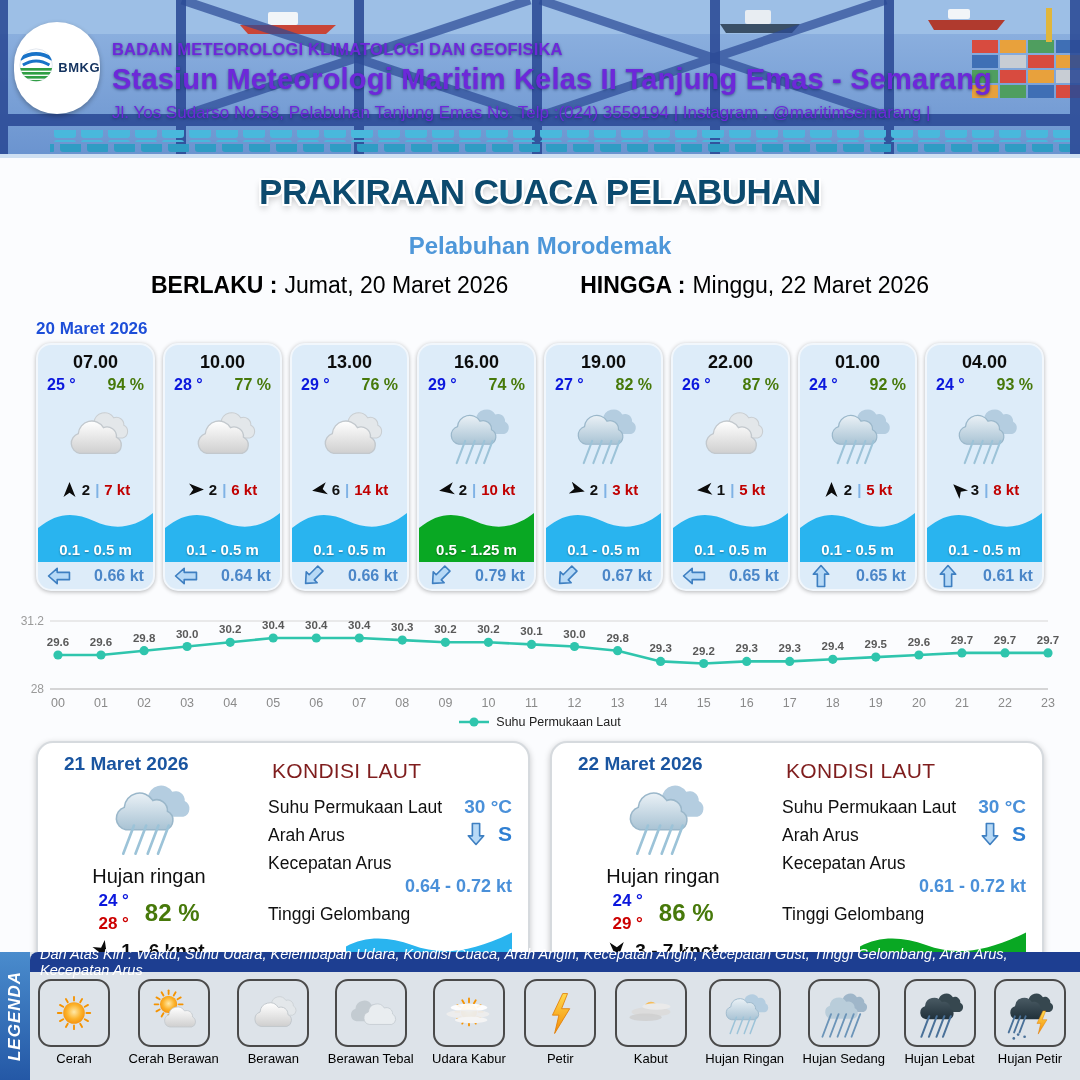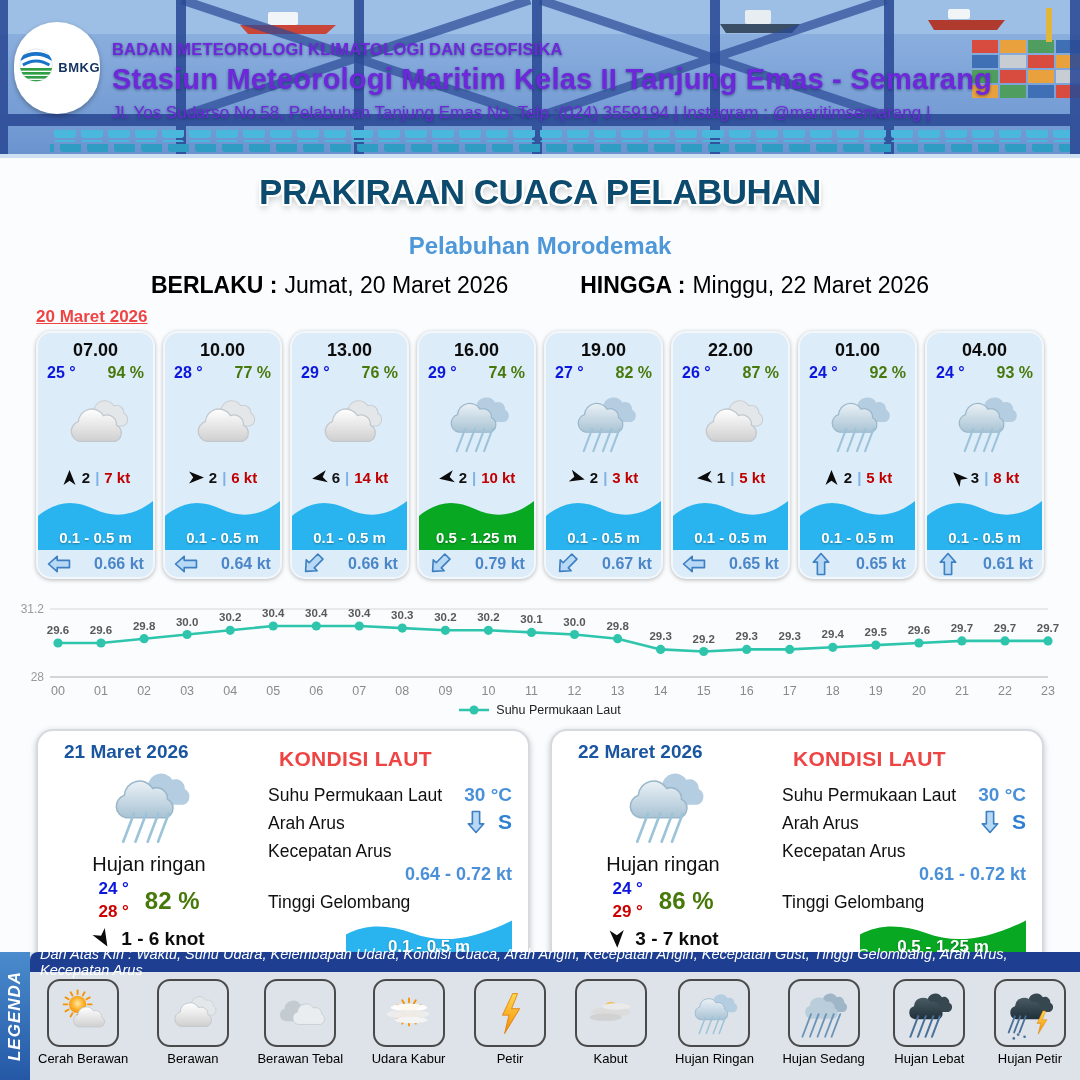--- a/index.html
+++ b/index.html
@@ -21,21 +21,21 @@
 
   
   .titleblock { text-align:center; padding-top:14px; }
   .main-title { font-size:35px; font-weight:800; color:#0c4a6e; letter-spacing:-.5px;
     text-shadow:-2px -2px 0 #fff,2px -2px 0 #fff,-2px 2px 0 #fff,2px 2px 0 #fff,0 4px 7px rgba(0,0,0,.28); }
   .sub-title { font-size:24px; font-weight:bold; color:#4e97d9; margin-top:20px; }
   .valid-row { display:flex; justify-content:center; gap:72px; margin-top:12px; font-size:23px; color:#000; }
   .valid-label { font-weight:bold; margin-right:7px; }
 
   
-  .date-label { margin:8px 0 4px 36px; font-size:17px; font-weight:bold; color:#ef4444;text-decoration:underline; }
+  .date-label { margin:20px 0 4px 36px; font-size:17px; font-weight:bold; color:#1d4ed8; }
 
   
   .cards-row { display:flex; gap:8px; padding:0 36px; }
   .hcard { width:119px; height:248px; background:#ddecf9; border:2px solid #f2f7fc; border-radius:15px;
     box-shadow:0 1px 4px rgba(0,0,0,.28); overflow:hidden; display:flex; flex-direction:column; }
   .htime { text-align:center; font-size:18px; font-weight:bold; color:#0c0c0c; padding-top:7px; }
   .hth { display:flex; justify-content:space-between; padding:3px 9px 0 9px; font-size:16px; font-weight:bold; }
   .htemp { color:#0b17dd; } .hhum { color:#47790a; }
   .hicon { height:82px; display:flex; align-items:center; justify-content:center; }
   .hicon svg { width:88px; height:74px; }
@@ -71,21 +71,21 @@
   .dicon svg { width:120px; height:94px; }
   .dcond { font-size:20px; color:#101010; margin-top:0px; }
   .dtemps { display:flex; align-items:center; gap:16px; margin-top:2px; }
   .dtcol { display:flex; flex-direction:column; font-size:17px; font-weight:bold; line-height:1.35; }
   .dtmin { color:#0b17dd; } .dtmax { color:#cc0000; }
   .dhum { font-size:24px; font-weight:bold; color:#47790a; }
   .dwind { display:flex; align-items:center; gap:8px; font-size:19px; font-weight:bold; color:#0c0c0c; margin-top:4px; }
   .dwind .dart, .dwind .dart svg { width:20px; height:20px; }
   .dgust { font-size:19px; font-weight:bold; color:#b00000; margin-top:4px; margin-left:-30px; }
   .dright { flex:1; padding-left:20px; display:flex; flex-direction:column; }
-  .sea-title { font-size:21px; font-weight:bold; color:#ef4444; letter-spacing:.3px; margin:6px 11px 6px; }
+  .sea-title { font-size:21px; font-weight:normal; color:#7f1d1d; letter-spacing:.3px; margin:6px 4px 6px; }
   .sea-row { display:flex; justify-content:space-between; align-items:center; font-size:17.5px; color:#101010; margin-top:7px; }
   .sea-val { color:#4a90d9; font-weight:bold; font-size:19px; }
   .sea-dir { display:flex; align-items:center; gap:10px; margin-top:-4px; }
   .sea-dir .blockarrow { transform:rotate(-90deg); }
   .sea-dir-letter { color:#2f7fd2; font-weight:bold; font-size:21px; }
   .sea-speed-val { align-self:flex-end; color:#4a90d9; font-weight:bold; font-size:18px; margin-top:2px; }
   .dwave { position:relative; align-self:flex-end; width:166px; height:66px; margin-top:4px; }
   .dwave svg { position:absolute; inset:0; width:100%; height:100%; }
   .dwavetext { position:absolute; bottom:6px; width:100%; text-align:center; color:#fff;
     font-weight:bold; font-size:17px; text-shadow:0 1px 2px rgba(0,0,0,.35); }
@@ -815,20 +815,40 @@
   <footer class="legend">
     <div class="legend-strip">
       <span>LEGENDA</span>
     </div>
     <div class="legend-main">
       <div class="legend-header">Dari Atas Kiri : Waktu, Suhu Udara, Kelembapan Udara, Kondisi Cuaca, Arah Angin, Kecepatan Angin, Kecepatan Gust, Tinggi Gelombang, Arah Arus, Kecepatan Arus</div>
       <div class="legend-items" id="legendItems">
 <div class="legend-item">
   <div class="legend-icon-box">
               <svg viewBox="0 0 100 100" width="58" height="54">
+                <line x1="73.0" y1="50.0" x2="80.0" y2="50.0" stroke="#f59300" stroke-width="3.4" stroke-linecap="round"></line>
+                <line x1="69.9" y1="61.5" x2="76.0" y2="65.0" stroke="#f59300" stroke-width="3.4" stroke-linecap="round"></line>
+                <line x1="61.5" y1="69.9" x2="65.0" y2="76.0" stroke="#f59300" stroke-width="3.4" stroke-linecap="round"></line>
+                <line x1="50.0" y1="73.0" x2="50.0" y2="80.0" stroke="#f59300" stroke-width="3.4" stroke-linecap="round"></line>
+                <line x1="38.5" y1="69.9" x2="35.0" y2="76.0" stroke="#f59300" stroke-width="3.4" stroke-linecap="round"></line>
+                <line x1="30.1" y1="61.5" x2="24.0" y2="65.0" stroke="#f59300" stroke-width="3.4" stroke-linecap="round"></line>
+                <line x1="27.0" y1="50.0" x2="20.0" y2="50.0" stroke="#f59300" stroke-width="3.4" stroke-linecap="round"></line>
+                <line x1="30.1" y1="38.5" x2="24.0" y2="35.0" stroke="#f59300" stroke-width="3.4" stroke-linecap="round"></line>
+                <line x1="38.5" y1="30.1" x2="35.0" y2="24.0" stroke="#f59300" stroke-width="3.4" stroke-linecap="round"></line>
+                <line x1="50.0" y1="27.0" x2="50.0" y2="20.0" stroke="#f59300" stroke-width="3.4" stroke-linecap="round"></line>
+                <line x1="61.5" y1="30.1" x2="65.0" y2="24.0" stroke="#f59300" stroke-width="3.4" stroke-linecap="round"></line>
+                <line x1="69.9" y1="38.5" x2="76.0" y2="35.0" stroke="#f59300" stroke-width="3.4" stroke-linecap="round"></line>
+                <circle cx="50" cy="50" r="20" fill="url(#gSun)"></circle>
+              </svg>
+            </div>
+  <div class="legend-label">Cerah</div>
+</div>
+<div class="legend-item">
+  <div class="legend-icon-box">
+              <svg viewBox="0 0 100 100" width="58" height="54">
                 <line x1="59.0" y1="34.0" x2="66.0" y2="34.0" stroke="#f59300" stroke-width="3.4" stroke-linecap="round"></line>
                 <line x1="56.5" y1="43.5" x2="62.5" y2="47.0" stroke="#f59300" stroke-width="3.4" stroke-linecap="round"></line>
                 <line x1="49.5" y1="50.5" x2="53.0" y2="56.5" stroke="#f59300" stroke-width="3.4" stroke-linecap="round"></line>
                 <line x1="40.0" y1="53.0" x2="40.0" y2="60.0" stroke="#f59300" stroke-width="3.4" stroke-linecap="round"></line>
                 <line x1="30.5" y1="50.5" x2="27.0" y2="56.5" stroke="#f59300" stroke-width="3.4" stroke-linecap="round"></line>
                 <line x1="23.5" y1="43.5" x2="17.5" y2="47.0" stroke="#f59300" stroke-width="3.4" stroke-linecap="round"></line>
                 <line x1="21.0" y1="34.0" x2="14.0" y2="34.0" stroke="#f59300" stroke-width="3.4" stroke-linecap="round"></line>
                 <line x1="23.5" y1="24.5" x2="17.5" y2="21.0" stroke="#f59300" stroke-width="3.4" stroke-linecap="round"></line>
                 <line x1="30.5" y1="17.5" x2="27.0" y2="11.5" stroke="#f59300" stroke-width="3.4" stroke-linecap="round"></line>
                 <line x1="40.0" y1="15.0" x2="40.0" y2="8.0" stroke="#f59300" stroke-width="3.4" stroke-linecap="round"></line>

